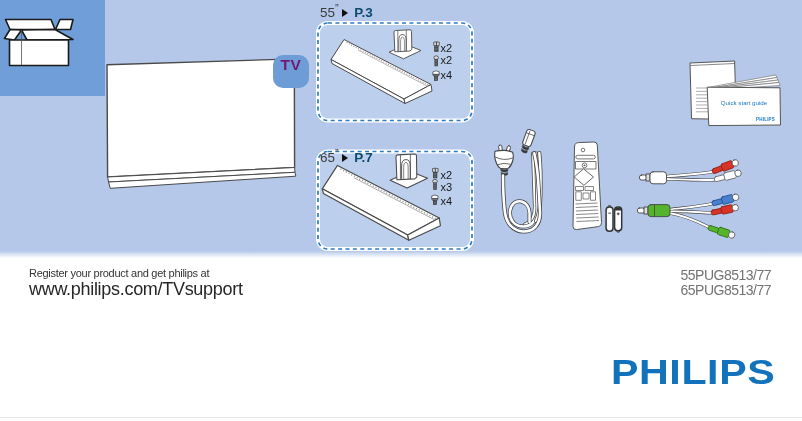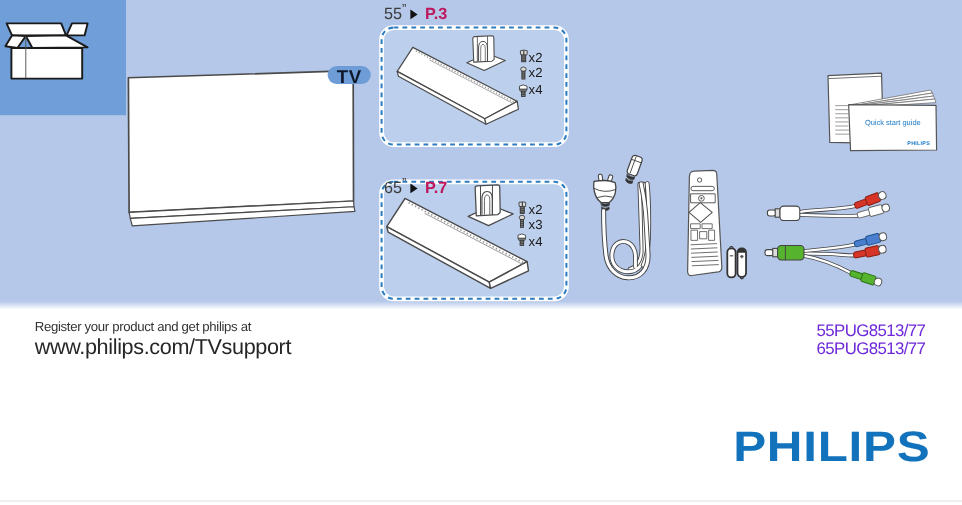--- a/index.html
+++ b/index.html
@@ -2,32 +2,32 @@
 <html><head>
 <meta charset="utf-8">
 <style>
   html,body{margin:0;padding:0;}
   body{width:802px;height:421px;position:relative;overflow:hidden;background:#ffffff;
        font-family:"Liberation Sans",sans-serif;}
   .bluepanel{position:absolute;left:0;top:0;width:802px;height:258px;
        background:linear-gradient(to bottom,#b5c8e9 0,#b5c8e9 251px,rgba(255,255,255,0) 258px);}
   .navy{position:absolute;left:0;top:0;width:105px;height:96px;background:#6f9ed8;}
   svg.art{position:absolute;left:0;top:0;}
-  .tvbadge{position:absolute;left:273px;top:55px;width:36px;height:15px;background:#6d9cd7;
-       border-radius:10px;color:#0f172a;font-size:15.5px;font-weight:bold;text-align:center;
+  .tvbadge{position:absolute;left:273px;top:55px;width:36px;height:33px;background:#6d9cd7;
+       border-radius:10px;color:#701a75;font-size:15.5px;font-weight:bold;text-align:center;
        line-height:19.5px;letter-spacing:0.5px;}
   .lbl{position:absolute;color:#3c3c3c;font-size:13.5px;}
-  .lbl .pp{color:#be185d;font-weight:bold;margin-left:4px;}
+  .lbl .pp{color:#0c4a6e;font-weight:bold;margin-left:4px;}
   .lbl .dp{font-size:11px;vertical-align:4.5px;letter-spacing:-0.5px;}
   .tri{display:inline-block;width:0;height:0;border-left:6px solid #111;
        border-top:4.2px solid transparent;border-bottom:4.2px solid transparent;
        margin:0 2px 0 4px;}
   .reg{position:absolute;left:29px;top:266.5px;color:#333;font-size:11px;letter-spacing:-0.28px;}
   .url{position:absolute;left:29px;top:279px;color:#262626;font-size:18px;letter-spacing:-0.3px;}
-  .models{position:absolute;right:31px;top:268px;color:#6d28d9;font-size:14px;text-align:right;line-height:14.8px;letter-spacing:-0.5px;}
+  .models{position:absolute;right:31px;top:268px;color:#737373;font-size:14px;text-align:right;line-height:14.8px;letter-spacing:-0.5px;}
   .philips{position:absolute;left:611px;top:352.3px;color:#1273bc;font-size:35.5px;font-weight:bold;
        letter-spacing:0.5px;transform:scaleX(1.16);transform-origin:left top;}
   .botline{position:absolute;left:0;top:417px;width:802px;height:1px;background:#e7e7e9;}
 </style>
 </head>
 <body>
 <div class="bluepanel"></div>
 <div class="navy"></div>
 
 <svg class="art" width="802" height="421" viewBox="0 0 802 421" fill="none">

